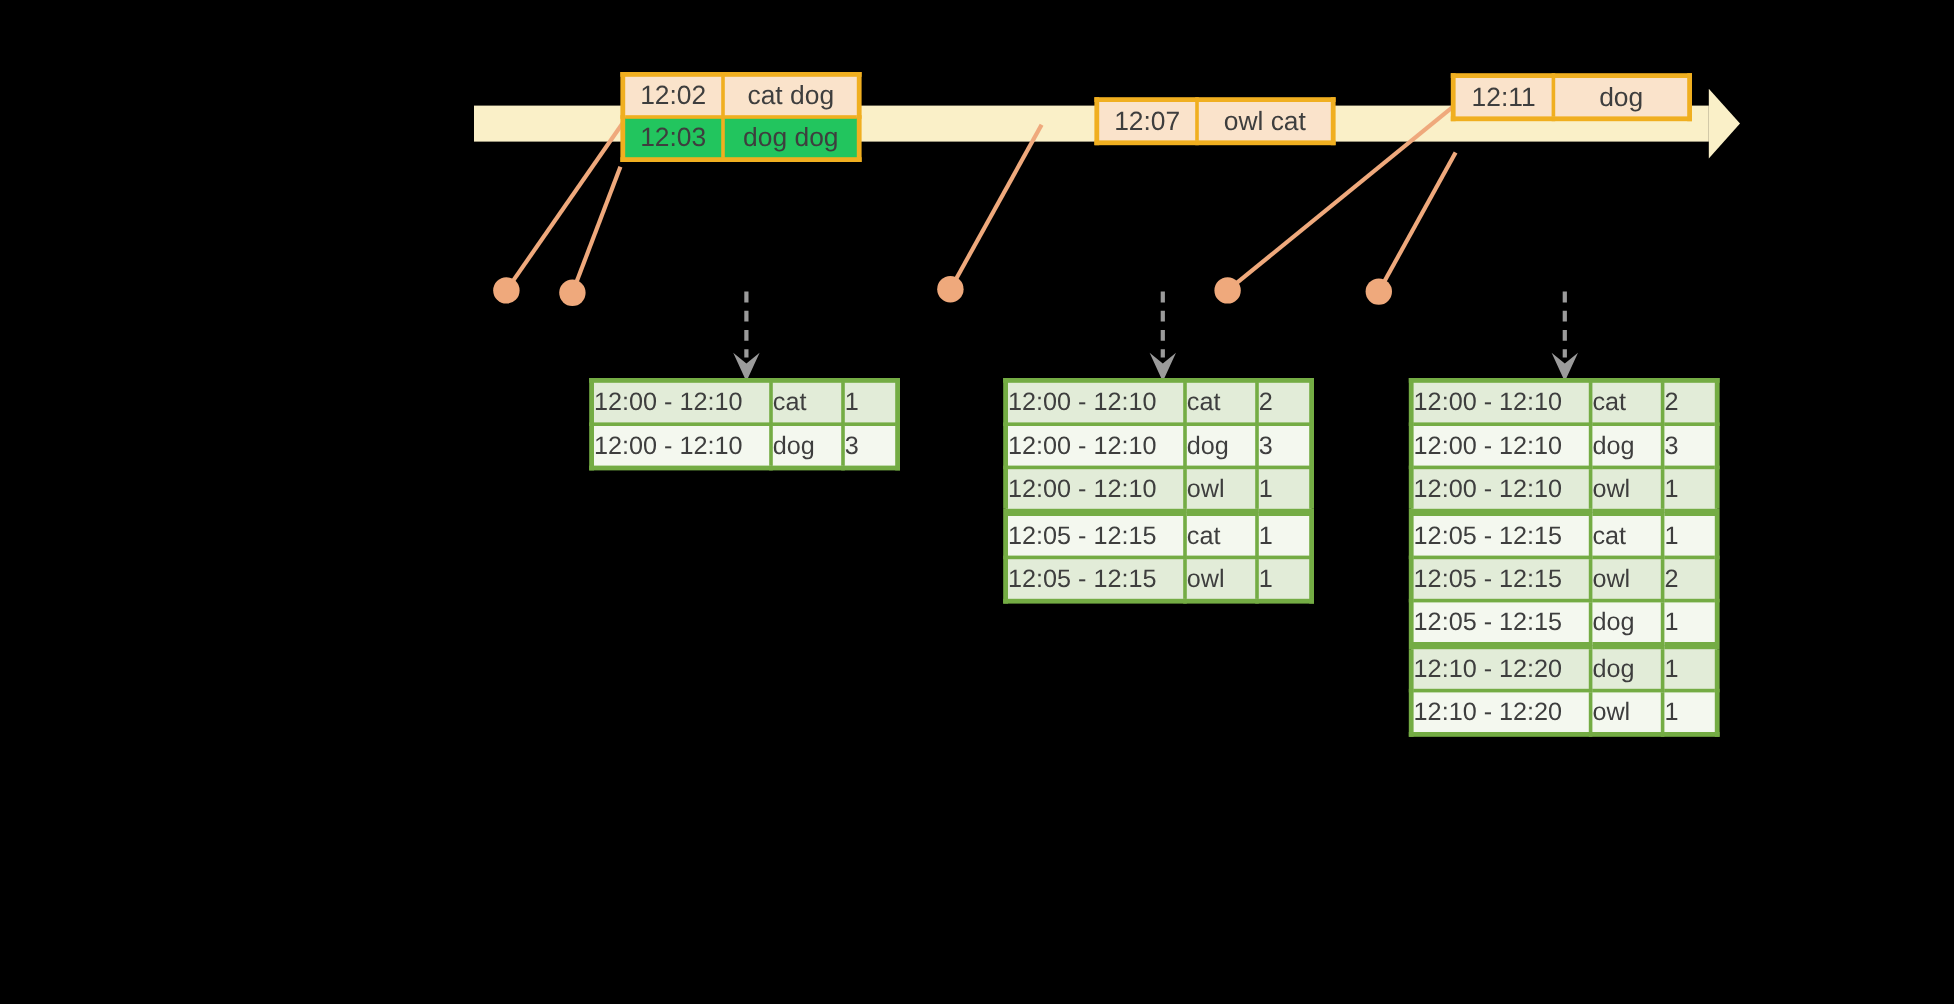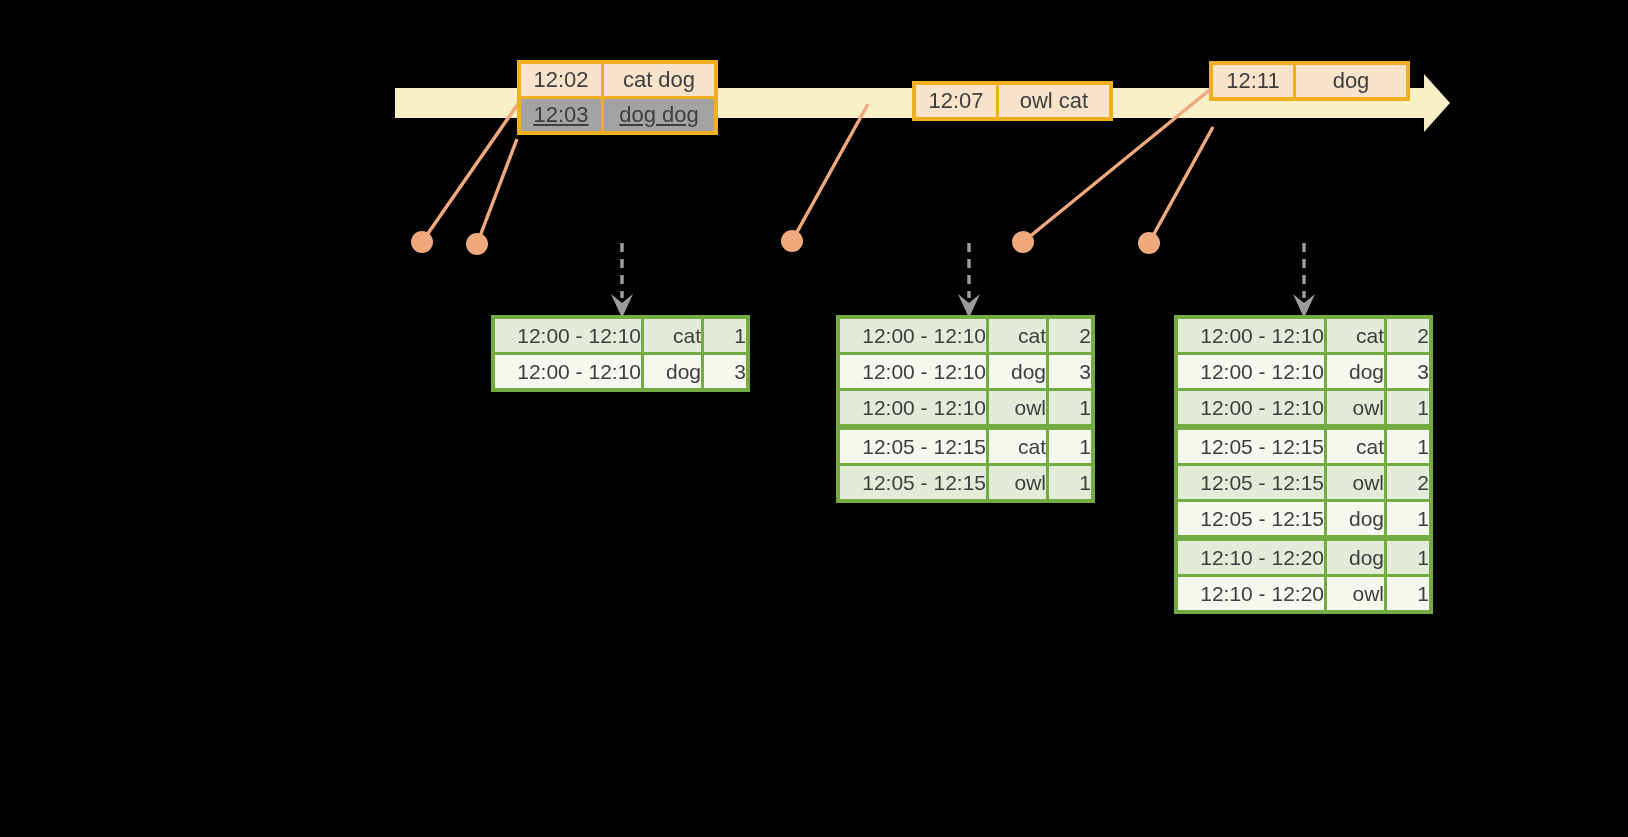--- a/index.html
+++ b/index.html
@@ -25,28 +25,28 @@
     position:absolute;z-index:3;border-collapse:collapse;
     border:4px solid #F0AF20;
   }
   table.etable td{
     border:3px solid #F0AF20;text-align:center;vertical-align:middle;
     font-size:22px;color:#3E3E3E;padding:0;
   }
   .etable td.c-time{width:80px;height:32px;}
   .etable td.c-words{width:110px;height:32px;}
   .etable tr.peach td{background:#FAE3CB;}
-  .etable tr.cream td{background:#a3a3a3;text-decoration:underline;}
+  .etable tr.cream td{background:#22c55e;}
   
   table.rtable{
     position:absolute;z-index:3;border-collapse:collapse;
     border:4px solid #74AC44;
   }
   table.rtable td{
-    border:3px solid #74AC44;text-align:right;vertical-align:middle;
+    border:3px solid #74AC44;text-align:left;vertical-align:middle;
     font-size:21px;color:#3E3E3E;padding:0;
   }
   .rtable td.c-window{width:146px;height:33px;}
   .rtable td.c-word{width:57px;height:33px;margin-left:12px;}
   .rtable td.c-count{width:42px;height:33px;}
   .rtable tr.odd td{background:#E2ECD8;}
   .rtable tr.even td{background:#F4F8EF;}
   .rtable tr.group-start td{border-top-width:6px;}
   #rtable-1{left:491px;top:315px;}
   #rtable-2{left:836px;top:315px;}

